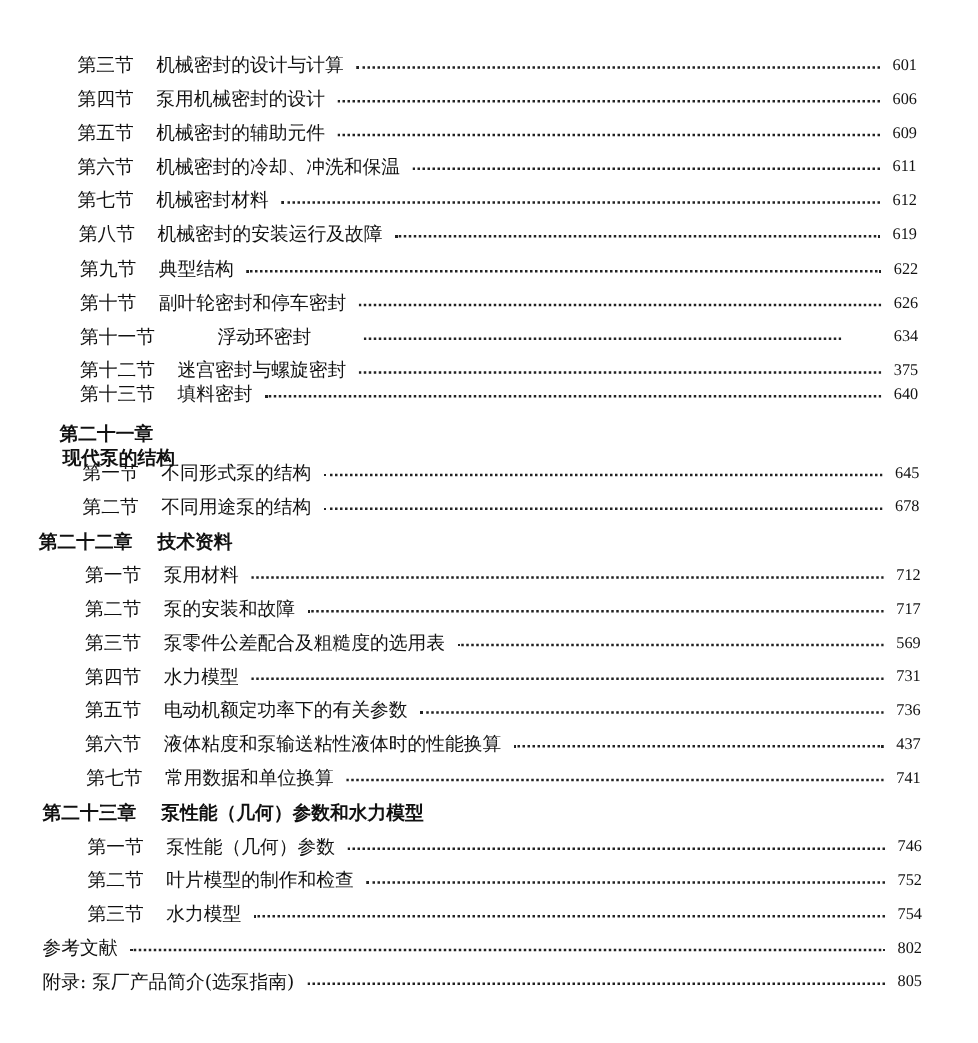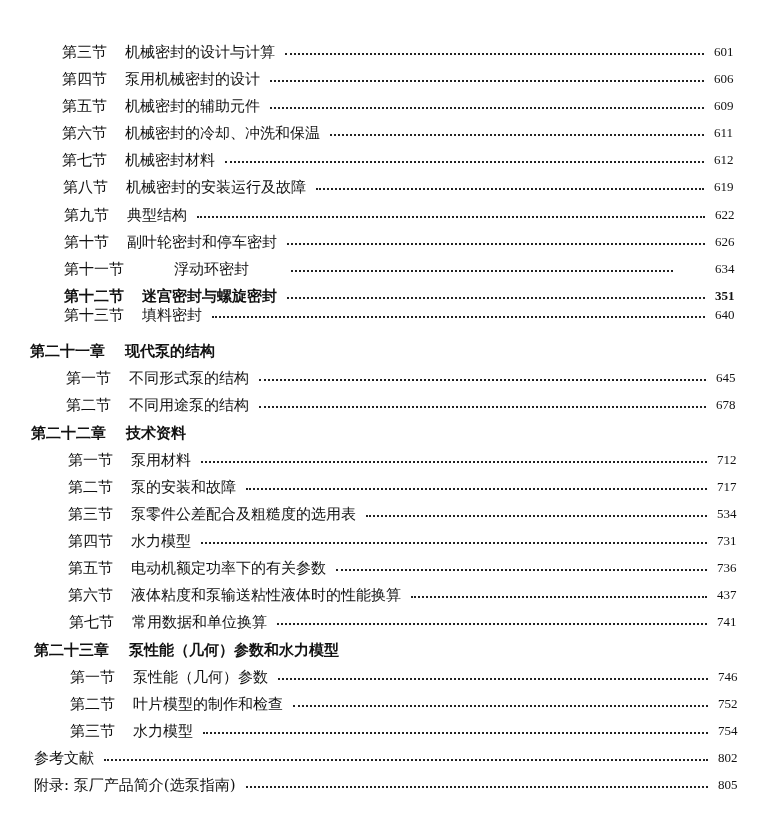--- a/index.html
+++ b/index.html
@@ -127,34 +127,34 @@
     <span class="title">副叶轮密封和停车密封</span>
     <span class="leader"></span>
     <span class="page">626</span>
   </div>
   <div class="row" style="left:64px; top:256px; width:683px;gap:32px;">
     <span class="label">第十一节</span>
     <span class="title">浮动环密封</span>
     <span class="leader"></span>
     <span class="page">634</span>
   </div>
-  <div class="row" style="left:64px; top:283px; width:683px;font-weight:bold;">
+  <div class="row" style="left:64px; top:283px; width:683px;">
     <span class="label">第十二节</span>
     <span class="title">迷宫密封与螺旋密封</span>
     <span class="leader"></span>
-    <span class="page">351</span>
+    <span class="page">375</span>
   </div>
   <div class="row" style="left:64px; top:302px; width:683px;">
     <span class="label">第十三节</span>
     <span class="title">填料密封</span>
     <span class="leader"></span>
     <span class="page">640</span>
   </div>
 
-  <div class="chapter" style="left:30px; top:338px;">
+  <div class="chapter" style="left:30px; top:338px;flex-direction:column;">
     <span>第二十一章</span>
     <span class="title">现代泵的结构</span>
   </div>
   <div class="row" style="left:66px; top:365px; width:682px;">
     <span class="label">第一节</span>
     <span class="title">不同形式泵的结构</span>
     <span class="leader"></span>
     <span class="page">645</span>
   </div>
   <div class="row" style="left:66px; top:392px; width:682px;">
@@ -177,21 +177,21 @@
   <div class="row" style="left:68px; top:474px; width:681px;">
     <span class="label">第二节</span>
     <span class="title">泵的安装和故障</span>
     <span class="leader"></span>
     <span class="page">717</span>
   </div>
   <div class="row" style="left:68px; top:501px; width:681px;">
     <span class="label">第三节</span>
     <span class="title">泵零件公差配合及粗糙度的选用表</span>
     <span class="leader"></span>
-    <span class="page">534</span>
+    <span class="page">569</span>
   </div>
   <div class="row" style="left:68px; top:528px; width:681px;">
     <span class="label">第四节</span>
     <span class="title">水力模型</span>
     <span class="leader"></span>
     <span class="page">731</span>
   </div>
   <div class="row" style="left:68px; top:555px; width:681px;">
     <span class="label">第五节</span>
     <span class="title">电动机额定功率下的有关参数</span>

